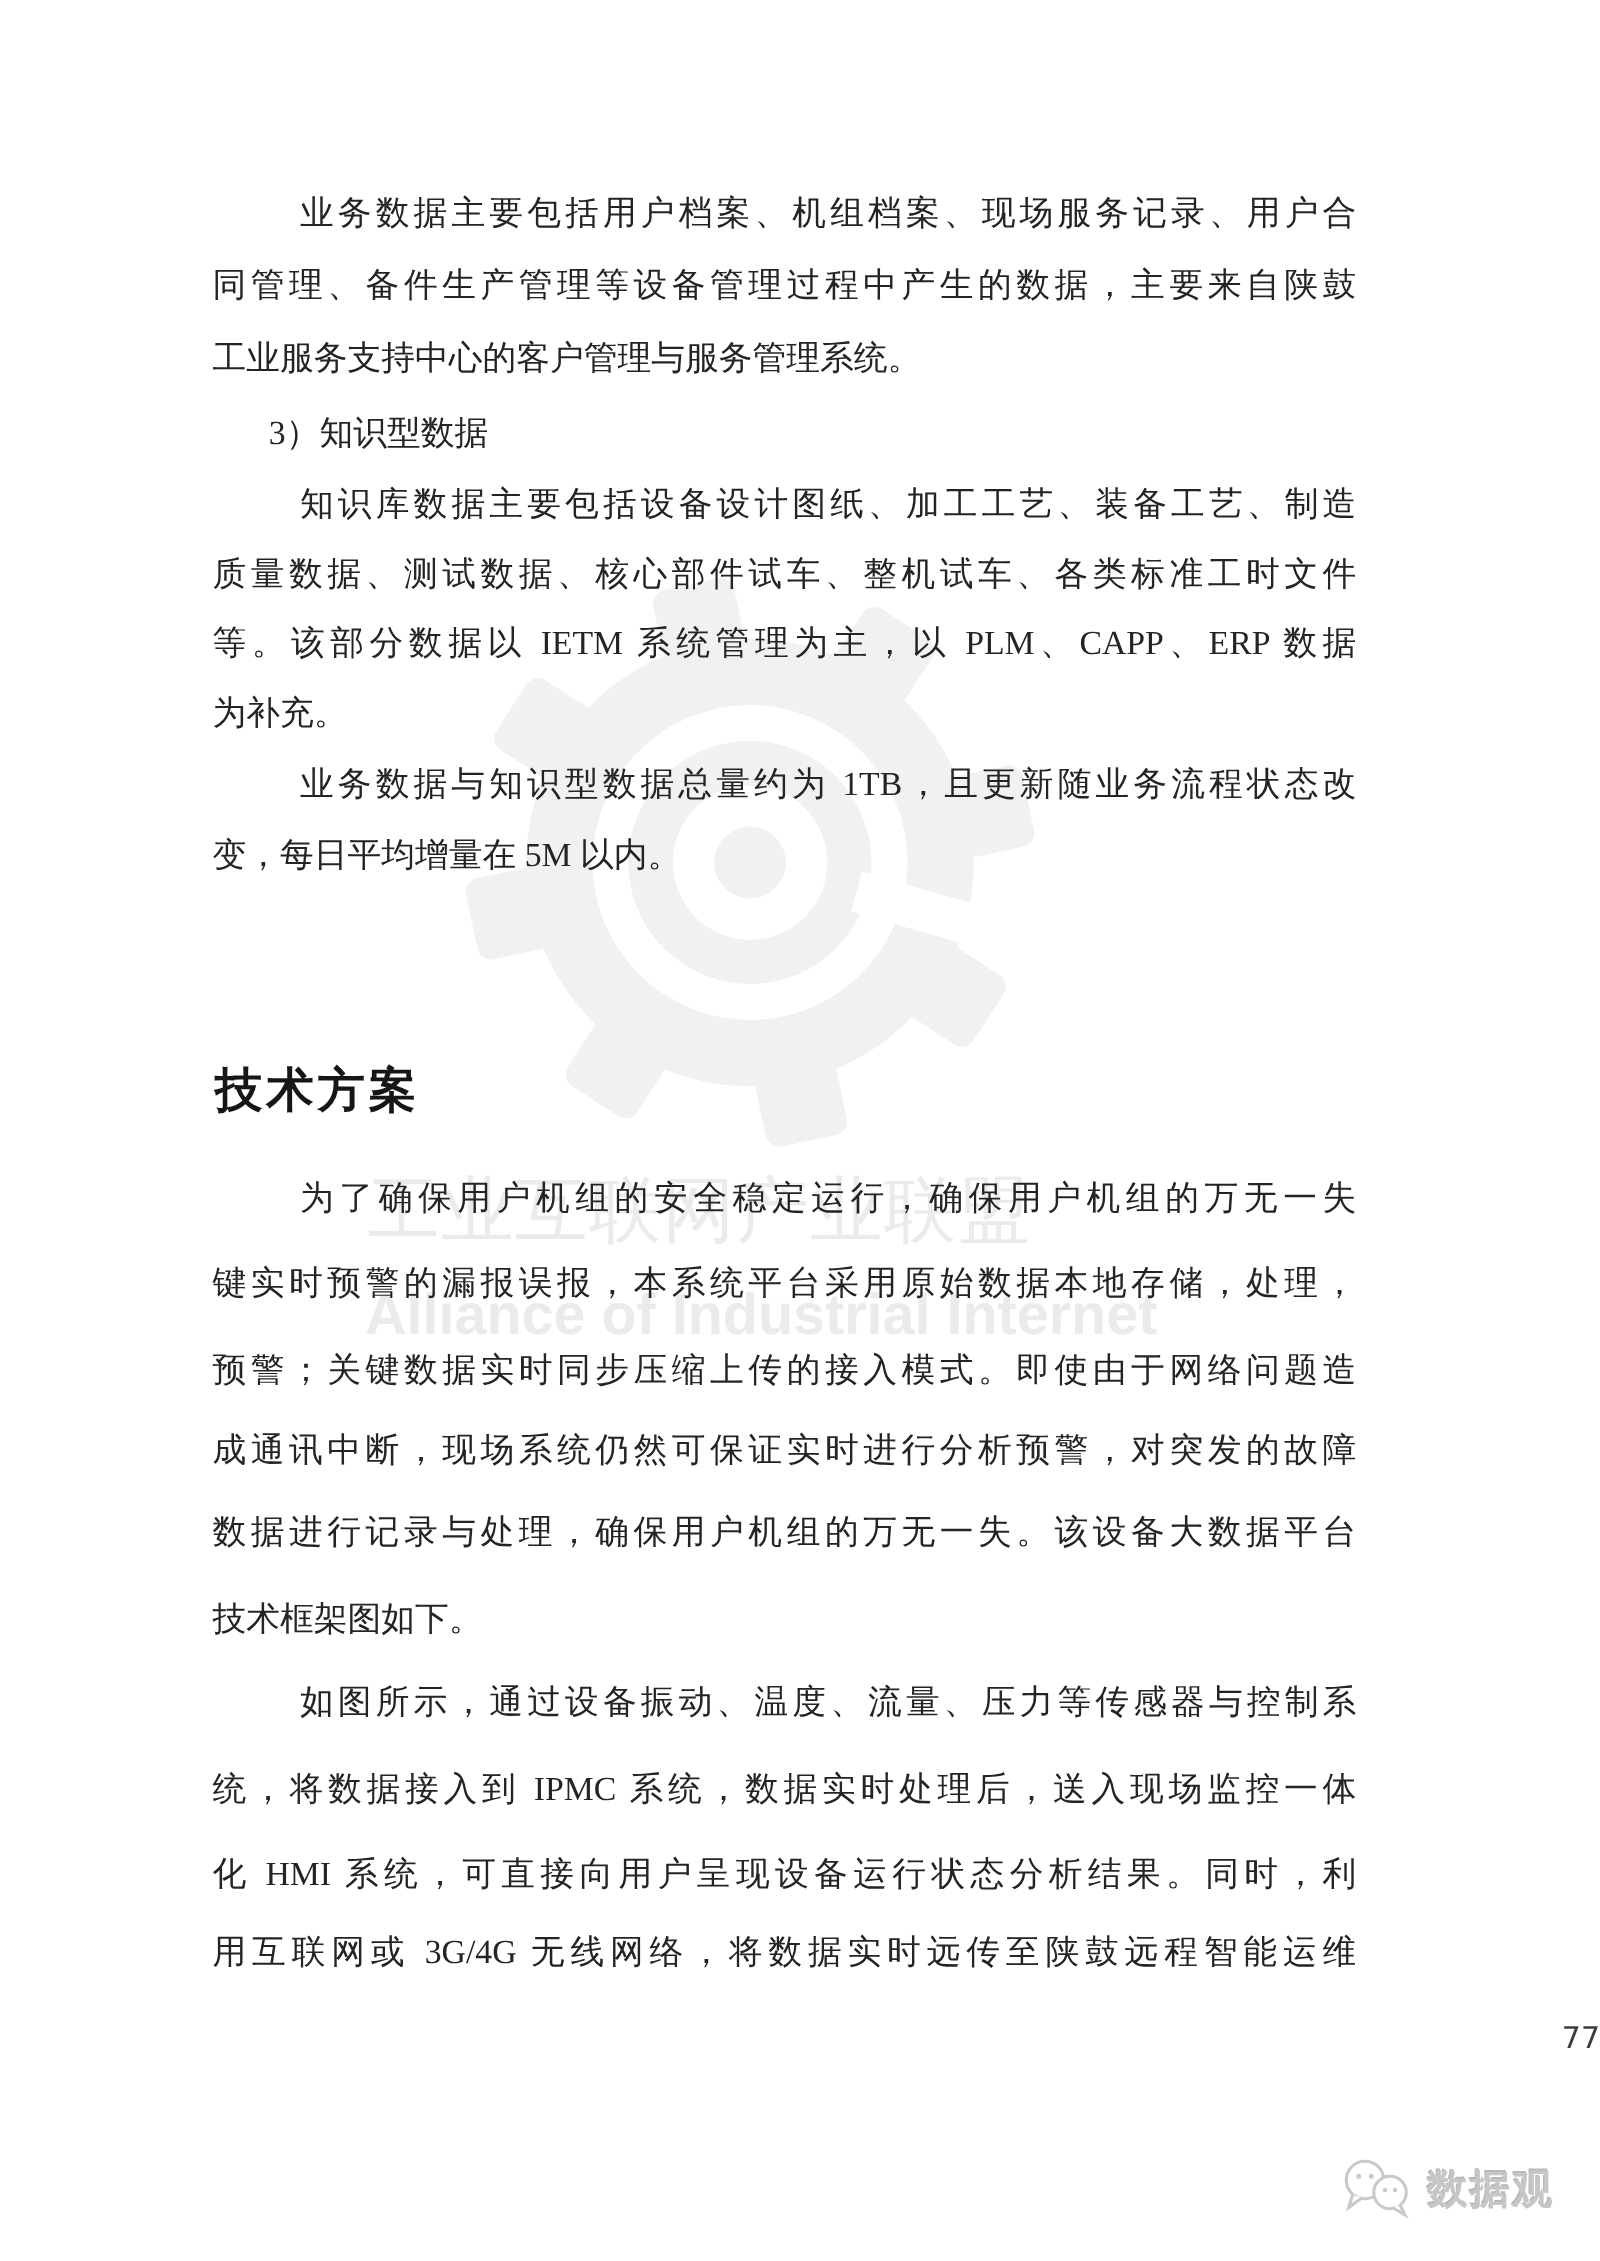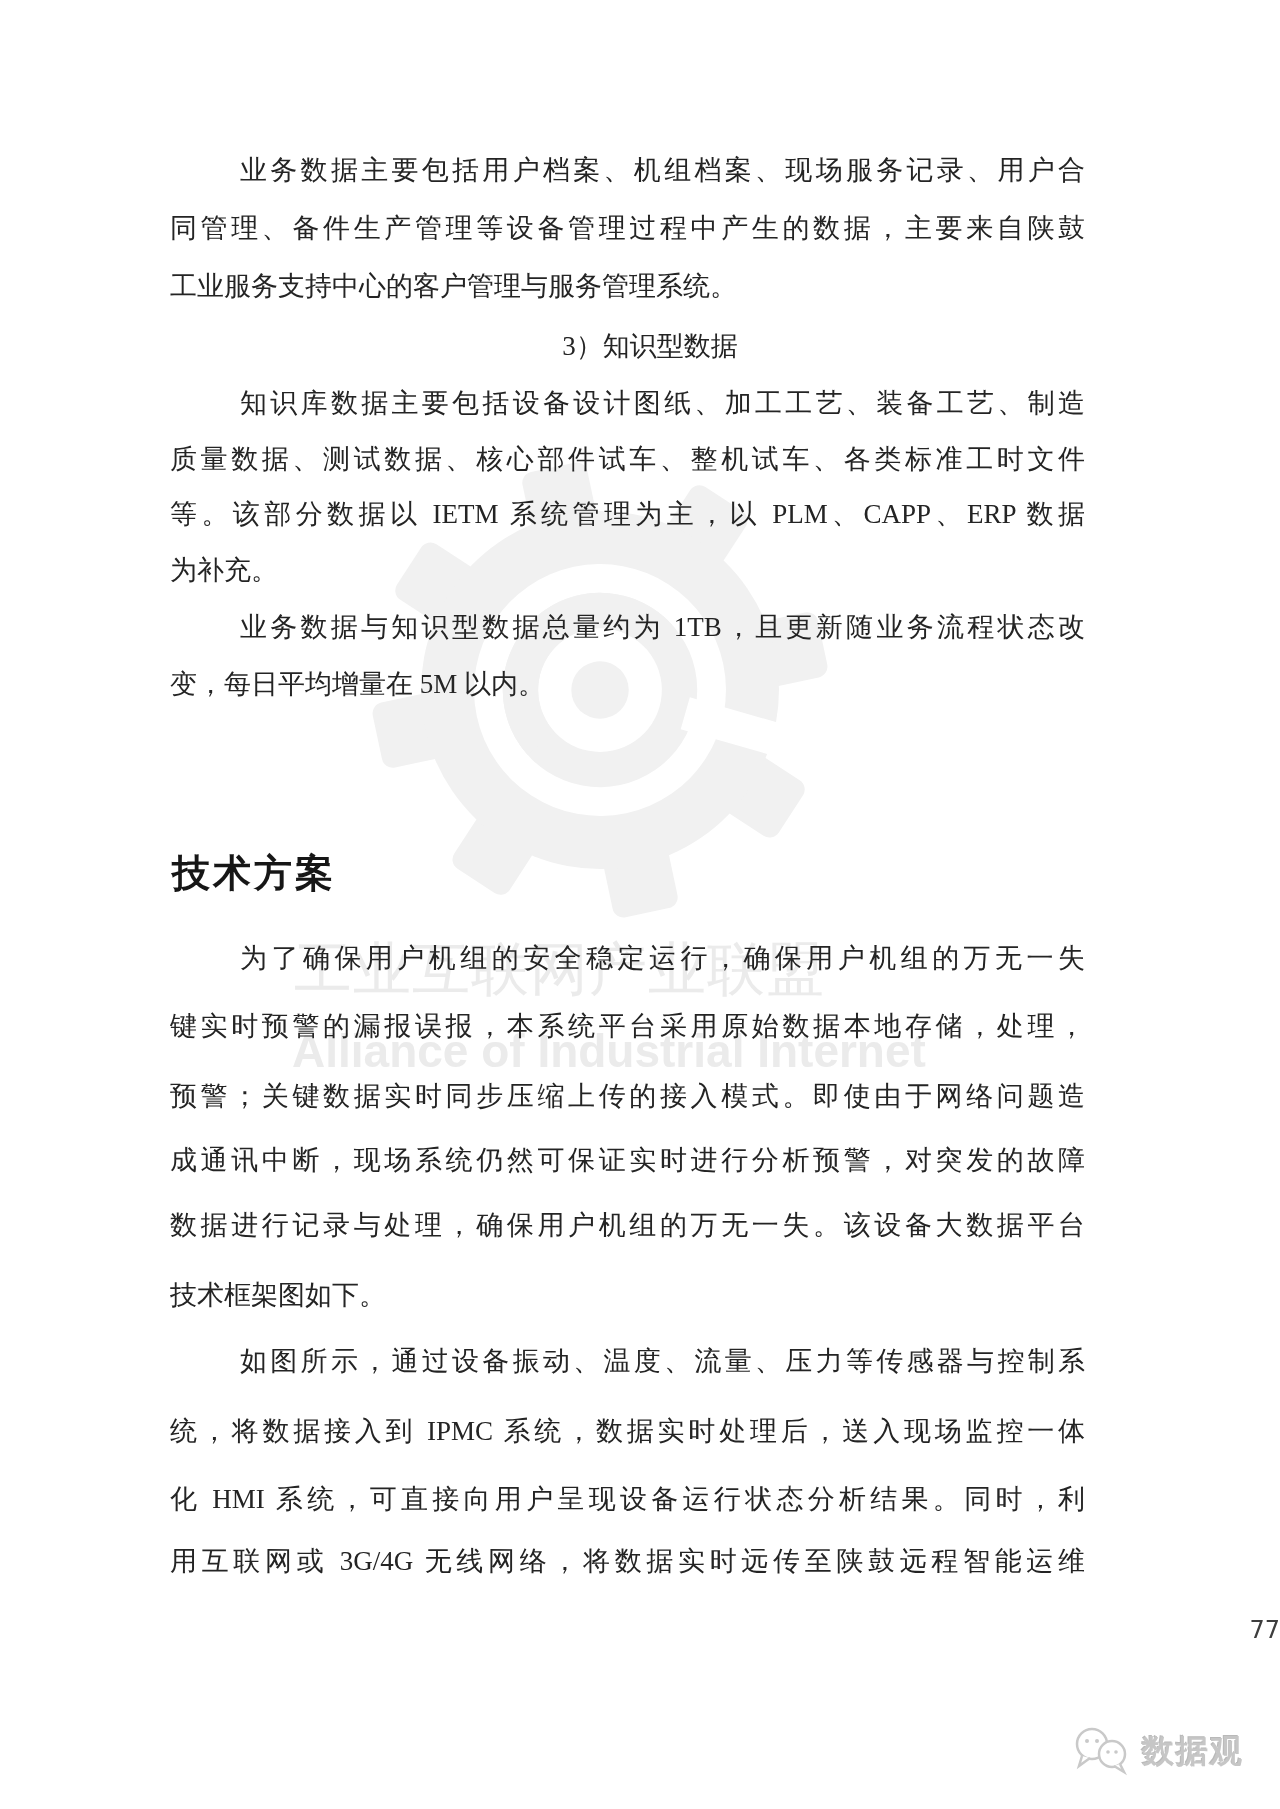--- a/index.html
+++ b/index.html
@@ -34,21 +34,21 @@
     box-sizing:border-box;
     white-space:nowrap;
     color:#242424;
   }
   .ln.j{
     white-space:normal;
     text-align:justify;
     text-align-last:justify;
   }
   .ln.ind{padding-left:70px;}
-  .ln.ind45{padding-left:45px;text-align:center;}
+  .ln.ind45{padding-left:45px;}
   .hd{
     position:absolute;left:2px;margin:0;
     font-family:"Liberation Sans","DejaVu Sans",sans-serif;
     font-weight:700;font-size:38px;line-height:46px;
     letter-spacing:3px;color:#161616;
   }
   
   .pagenum{
     position:absolute;left:0;right:0;top:1616px;z-index:2;
     text-align:right;

